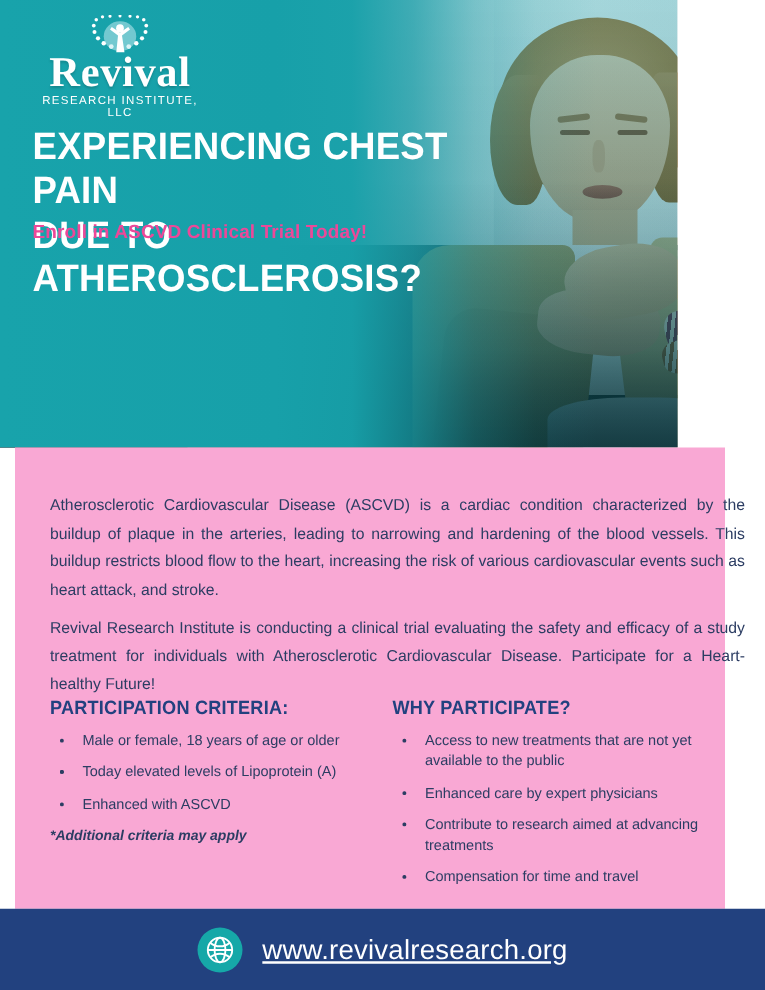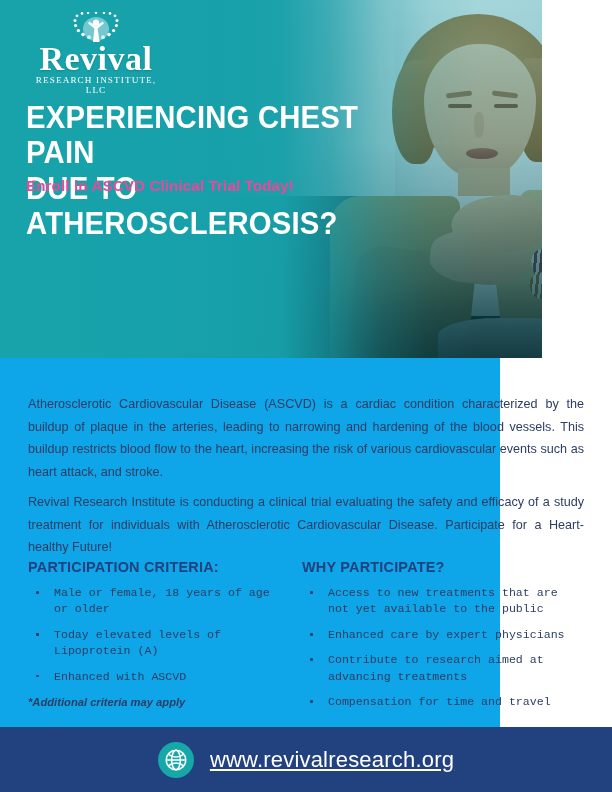--- a/index.html
+++ b/index.html
@@ -91,47 +91,47 @@
             rgba(24,155,166,.72) 54%, rgba(26,150,162,.34) 62%,
             rgba(28,145,158,.10) 70%, rgba(30,140,155,0) 78%);}
   .hero-fade-b{position:absolute;left:0;top:0;width:612px;height:358px;
         background:linear-gradient(180deg,rgba(20,150,160,0) 40%,rgba(10,70,78,.35) 78%,rgba(5,44,50,.72) 100%);}
 
   
   .logo{position:absolute;left:26px;top:12px;width:140px;height:66px;text-align:center;}
   .sunburst{position:relative;width:54px;height:30px;margin:0 auto 1px;}
   .logo-word{font-family:"Liberation Serif",serif;font-weight:700;font-size:34px;color:#fff;
         letter-spacing:.5px;line-height:.92;text-shadow:0 1px 2px rgba(0,0,0,.18);}
-  .logo-sub{font-family:Liberation Serif, serif;font-size:9.2px;color:#ffffff;
+  .logo-sub{font-family:Liberation Sans, sans-serif;font-size:9.2px;color:#ffffff;
         letter-spacing:1.1px;margin-top:1px;}
 
   .headline{position:absolute;left:26px;top:100px;width:420px;
         font-family:"Liberation Sans Narrow","Liberation Sans",sans-serif;
         font-weight:700;font-size:30.5px;line-height:1.16;color:#ffffff;
         letter-spacing:.2px;text-transform:uppercase;
         transform:scaleX(.96);transform-origin:left top;}
   .subhead{position:absolute;left:26px;top:177px;width:430px;
         font-size:15.2px;font-weight:700;color:#ec4899;letter-spacing:.1px;}
 
   
-  .body-wrap{position:absolute;left:0;top:358px;width:500px;height:369px;background:#0ea5e9;}
+  .body-wrap{position:absolute;left:12px;top:358px;width:568px;height:369px;background:#f9a8d4;}
   .para{position:absolute;left:28px;width:556px;color:#2c3d63;
         font-size:12.6px;line-height:1.82;text-align:justify;}
   .para.p1{top:22px;}
   .para.p2{top:120px;}
 
   .col{position:absolute;top:200px;}
   .col-l{left:28px;width:258px;}
   .col-r{left:302px;width:270px;}
   .sec-title{font-family:"Liberation Sans Narrow","Liberation Sans",sans-serif;
         font-weight:700;font-size:15.4px;color:#22417f;letter-spacing:.2px;
         text-transform:uppercase;margin:0 0 9px 0;transform:scaleX(.94);transform-origin:left center;}
   ul.bullets{list-style:none;margin:0;padding:0;}
   ul.bullets li{position:relative;padding-left:26px;margin-bottom:9px;
-        color:#2c3d63;font-size:11.6px;line-height:1.42;font-family:Liberation Mono, monospace;}
+        color:#2c3d63;font-size:11.6px;line-height:1.42;}
   ul.bullets li .dot{position:absolute;left:8px;top:6px;width:2.6px;height:2.6px;
         background:#2c3d63;border-radius:50%;}
   .note{margin-top:11px;font-size:11.2px;font-style:italic;font-weight:700;color:#2c3d63;}
 
   
   .footer{position:absolute;left:0;top:727px;width:612px;height:65px;
         background:#22417f;display:flex;align-items:center;justify-content:center;gap:16px;}
   .globe{width:36px;height:36px;border-radius:50%;background:#16a8a8;
         display:flex;align-items:center;justify-content:center;flex:0 0 auto;}
   .url{color:#ffffff;font-size:22px;letter-spacing:.2px;}

